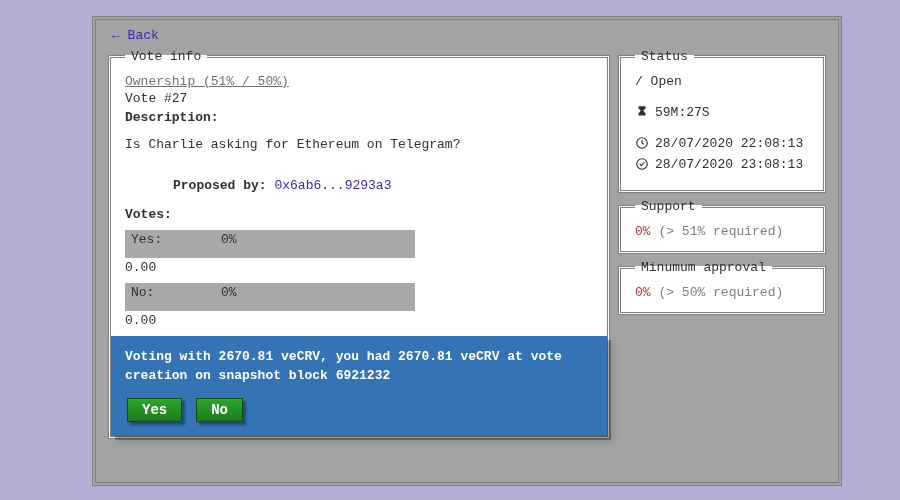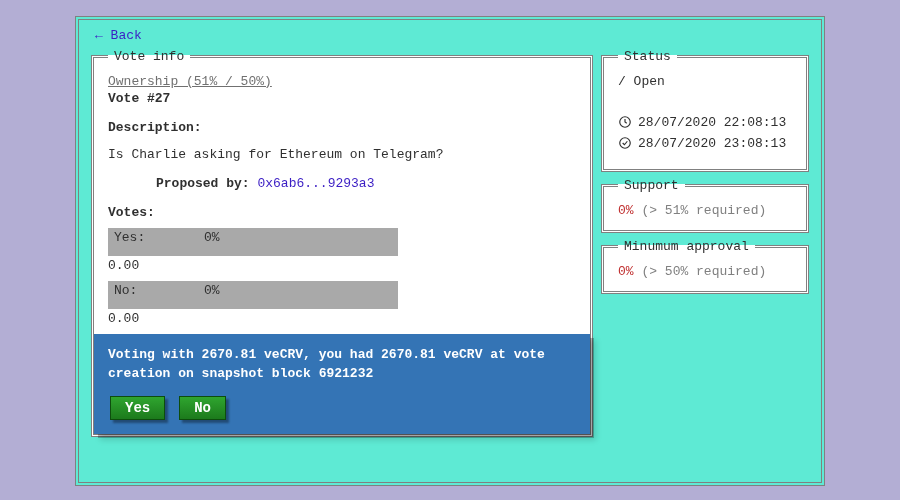--- a/index.html
+++ b/index.html
@@ -6,23 +6,23 @@
   html, body {
     margin: 0; padding: 0;
     width: 900px; height: 500px;
     background: #b3aed4;
     font-family: "Courier New", Courier, monospace;
     font-size: 13px;
     color: #303030;
   }
   .outer {
     position: absolute;
-    left: 75px; top: 16px;
+    left: 92px; top: 16px;
     width: 750px; height: 470px;
-    background: #5eead4;
+    background: #a3a3a3;
     border: 4px double #808080;
     padding: 8px 12px 12px 12px;
   }
   .back {
     color: #3b1ec4;
     cursor: pointer;
     margin: 0 0 6px 4px;
   }
   .row {
     display: flex;
@@ -36,23 +36,23 @@
     margin: 0;
     background: #fff;
   }
   fieldset.vote-info { padding-bottom:0; }
   legend {
     padding: 0 6px;
     color: #303030;
     font-family: inherit;
   }
   .ownership { color:#707070; margin-bottom:2px;text-decoration:underline;}
-  .vote-id { font-weight: bold; margin-bottom:14px;}
+  .vote-id { font-weight: normal; margin-bottom:4px;}
   .desc-hdr { font-weight: bold; margin-bottom:12px;}
-  .desc-text { margin-bottom:14px;}
+  .desc-text { margin-bottom:26px;}
   .proposed { margin-bottom:14px;padding-left:48px;}
   .proposed .lbl { font-weight:bold; }
   .proposed .addr { color:#3b1ec4; }
   .votes-hdr { font-weight:bold; margin-bottom:8px;}
   .bar {
     background:#a9a9a9;
     height:28px; line-height:20px;
     padding:0 6px;
     width:290px;
     margin-bottom:2px;
@@ -132,20 +132,28 @@
       </fieldset>
     </div>
 
     <div class="right-col">
       <fieldset>
         <legend>Status</legend>
         <div class="status-line">
           <span class="status-open">Open</span>
         </div>
         <div class="status-sep"></div>
+        <div class="status-line">
+          <span class="hourglass">
+            <svg viewBox="0 0 24 24" width="14" height="14">
+                <path fill="#303030" d="M6 2h12v4l-4 4 4 4v4H6v-4l4-4-4-4V2z"></path>
+              </svg>
+          </span>
+          <span>59M:27S</span>
+        </div>
         <div class="status-sep"></div>
         <div class="status-line">
           <span class="clock">
             <svg viewBox="0 0 24 24" width="14" height="14">
                 <circle cx="12" cy="12" r="9" fill="none" stroke="#303030" stroke-width="2"></circle>
                 <path d="M12 7v5l3 2" fill="none" stroke="#303030" stroke-width="2"></path>
               </svg>
           </span>
           <span>28/07/2020 22:08:13</span>
         </div>

